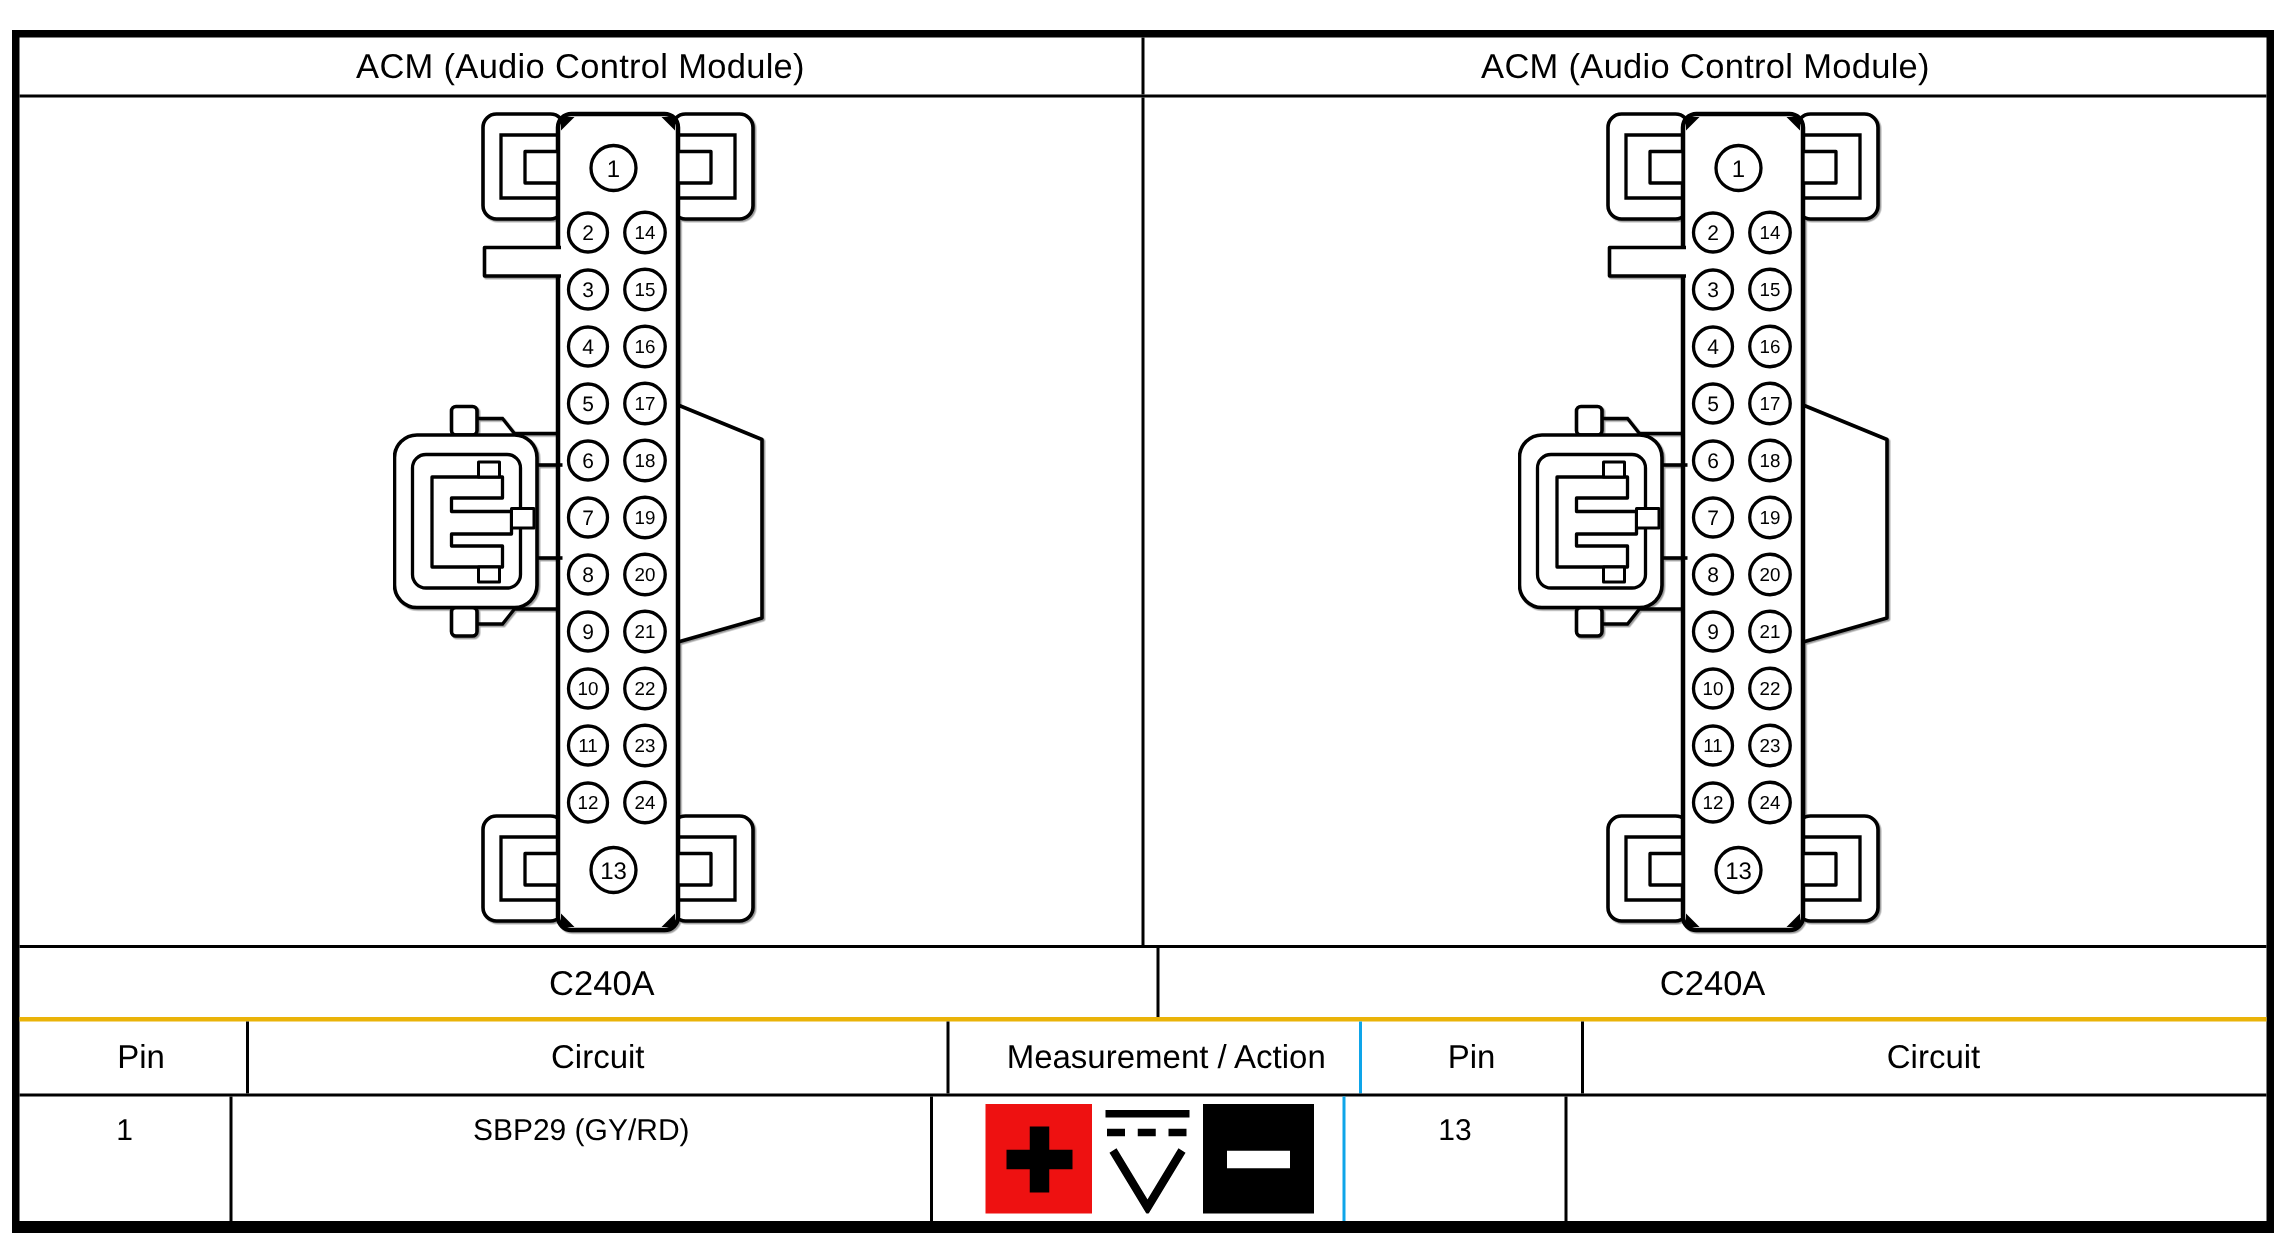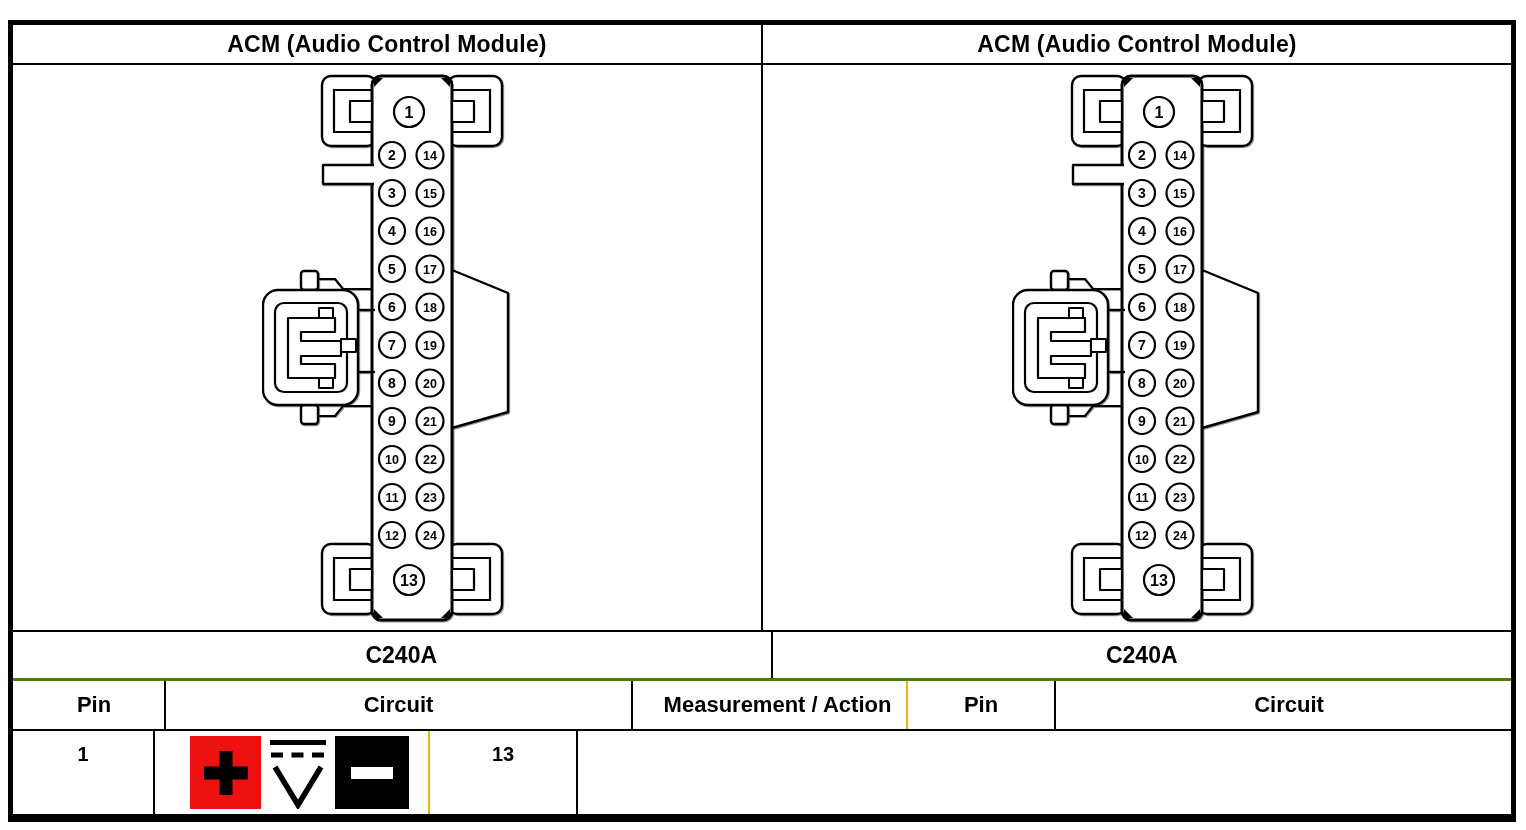--- a/index.html
+++ b/index.html
@@ -7,38 +7,38 @@
     position:relative; width:1526px; height:830px; background:#ffffff;
     font-family:"Liberation Sans", sans-serif; color:#000;
     overflow:hidden;
   }
   .frame {
     position:absolute; left:8px; top:20px; width:1508px; height:802px;
     box-sizing:border-box; background:#fff;
     border:5px solid #000; border-bottom-width:8px;
     display:flex; flex-direction:column;
   }
-  .row { display:flex; width:100%;font-weight:bold; }
+  .row { display:flex; width:100%; }
   .row-title  { height:40px; box-sizing:border-box; border-bottom:2px solid #000; }
   .row-diagram{ height:565px; }
-  .row-label  { height:51px; box-sizing:border-box; border-top:2px solid #000; border-bottom:3px solid #4d7c0f;padding-left:19px; }
+  .row-label  { height:51px; box-sizing:border-box; border-top:2px solid #000; border-bottom:3px solid #eab308;padding-left:19px; }
   .row-thead  { height:48px;margin-left:11px; }
   .row-data   { flex:1; box-sizing:border-box; border-top:2px solid #000; }
 
   .half { flex:1 1 0; box-sizing:border-box; display:flex; align-items:center; justify-content:center; }
   .half.first { border-right:2px solid #000; }
   .title-text { font-size:23px; letter-spacing:0.2px; }
   .label-text { font-size:23px; }
 
   .cell { box-sizing:border-box; display:flex; justify-content:center; }
   .row-thead .cell { align-items:center; font-size:22px; }
   .row-data  .cell { align-items:flex-start; padding-top:12px; font-size:20px; }
   .c1 { width:142px; border-right:2px solid #000; }
   .c2 { width:467px; border-right:2px solid #000; }
-  .c3 { width:275px; border-right:2px solid #eab308;padding-left:16px; }
+  .c3 { width:275px; border-right:2px solid #0ea5e9;padding-left:16px; }
   .c4 { width:148px; border-right:2px solid #000; }
   .c5 { flex:1 1 0; }
 
   .connector { filter: drop-shadow(1.5px 1.5px 0 #9a9a9a); }
   svg text { font-family:"Liberation Sans", sans-serif; }
 
   .meas-icons { display:flex; align-items:flex-start; gap:6px; margin-top:-7px; }
   .icon { display:flex; align-items:center; justify-content:center; }
   .probe-plus  { width:71px; height:73px; }
   .dc-volt     { width:62px; height:73px; }
@@ -232,20 +232,21 @@
     <div class="row row-thead">
       <div class="cell c1">Pin</div>
       <div class="cell c2">Circuit</div>
       <div class="cell c3">Measurement / Action</div>
       <div class="cell c4">Pin</div>
       <div class="cell c5">Circuit</div>
     </div>
 
     <div class="row row-data">
       <div class="cell c1">1</div>
+      <div class="cell c2">SBP29 (GY/RD)</div>
       <div class="cell c3">
         <div class="meas-icons">
           <span class="icon probe-plus" style="background: rgb(238, 17, 17); color: rgb(0, 0, 0);">
             <svg width="48" height="48" viewBox="0 0 48 48">
               <path d="M24 2 V46 M2 24 H46" stroke="currentColor" stroke-width="13" fill="none"></path>
             </svg>
           </span>
           <span class="icon dc-volt" style="background: rgb(255, 255, 255); color: rgb(0, 0, 0);">
             <svg width="62" height="73" viewBox="0 0 62 73">
               <line x1="3" y1="6.5" x2="59" y2="6.5" stroke="currentColor" stroke-width="5"></line>

